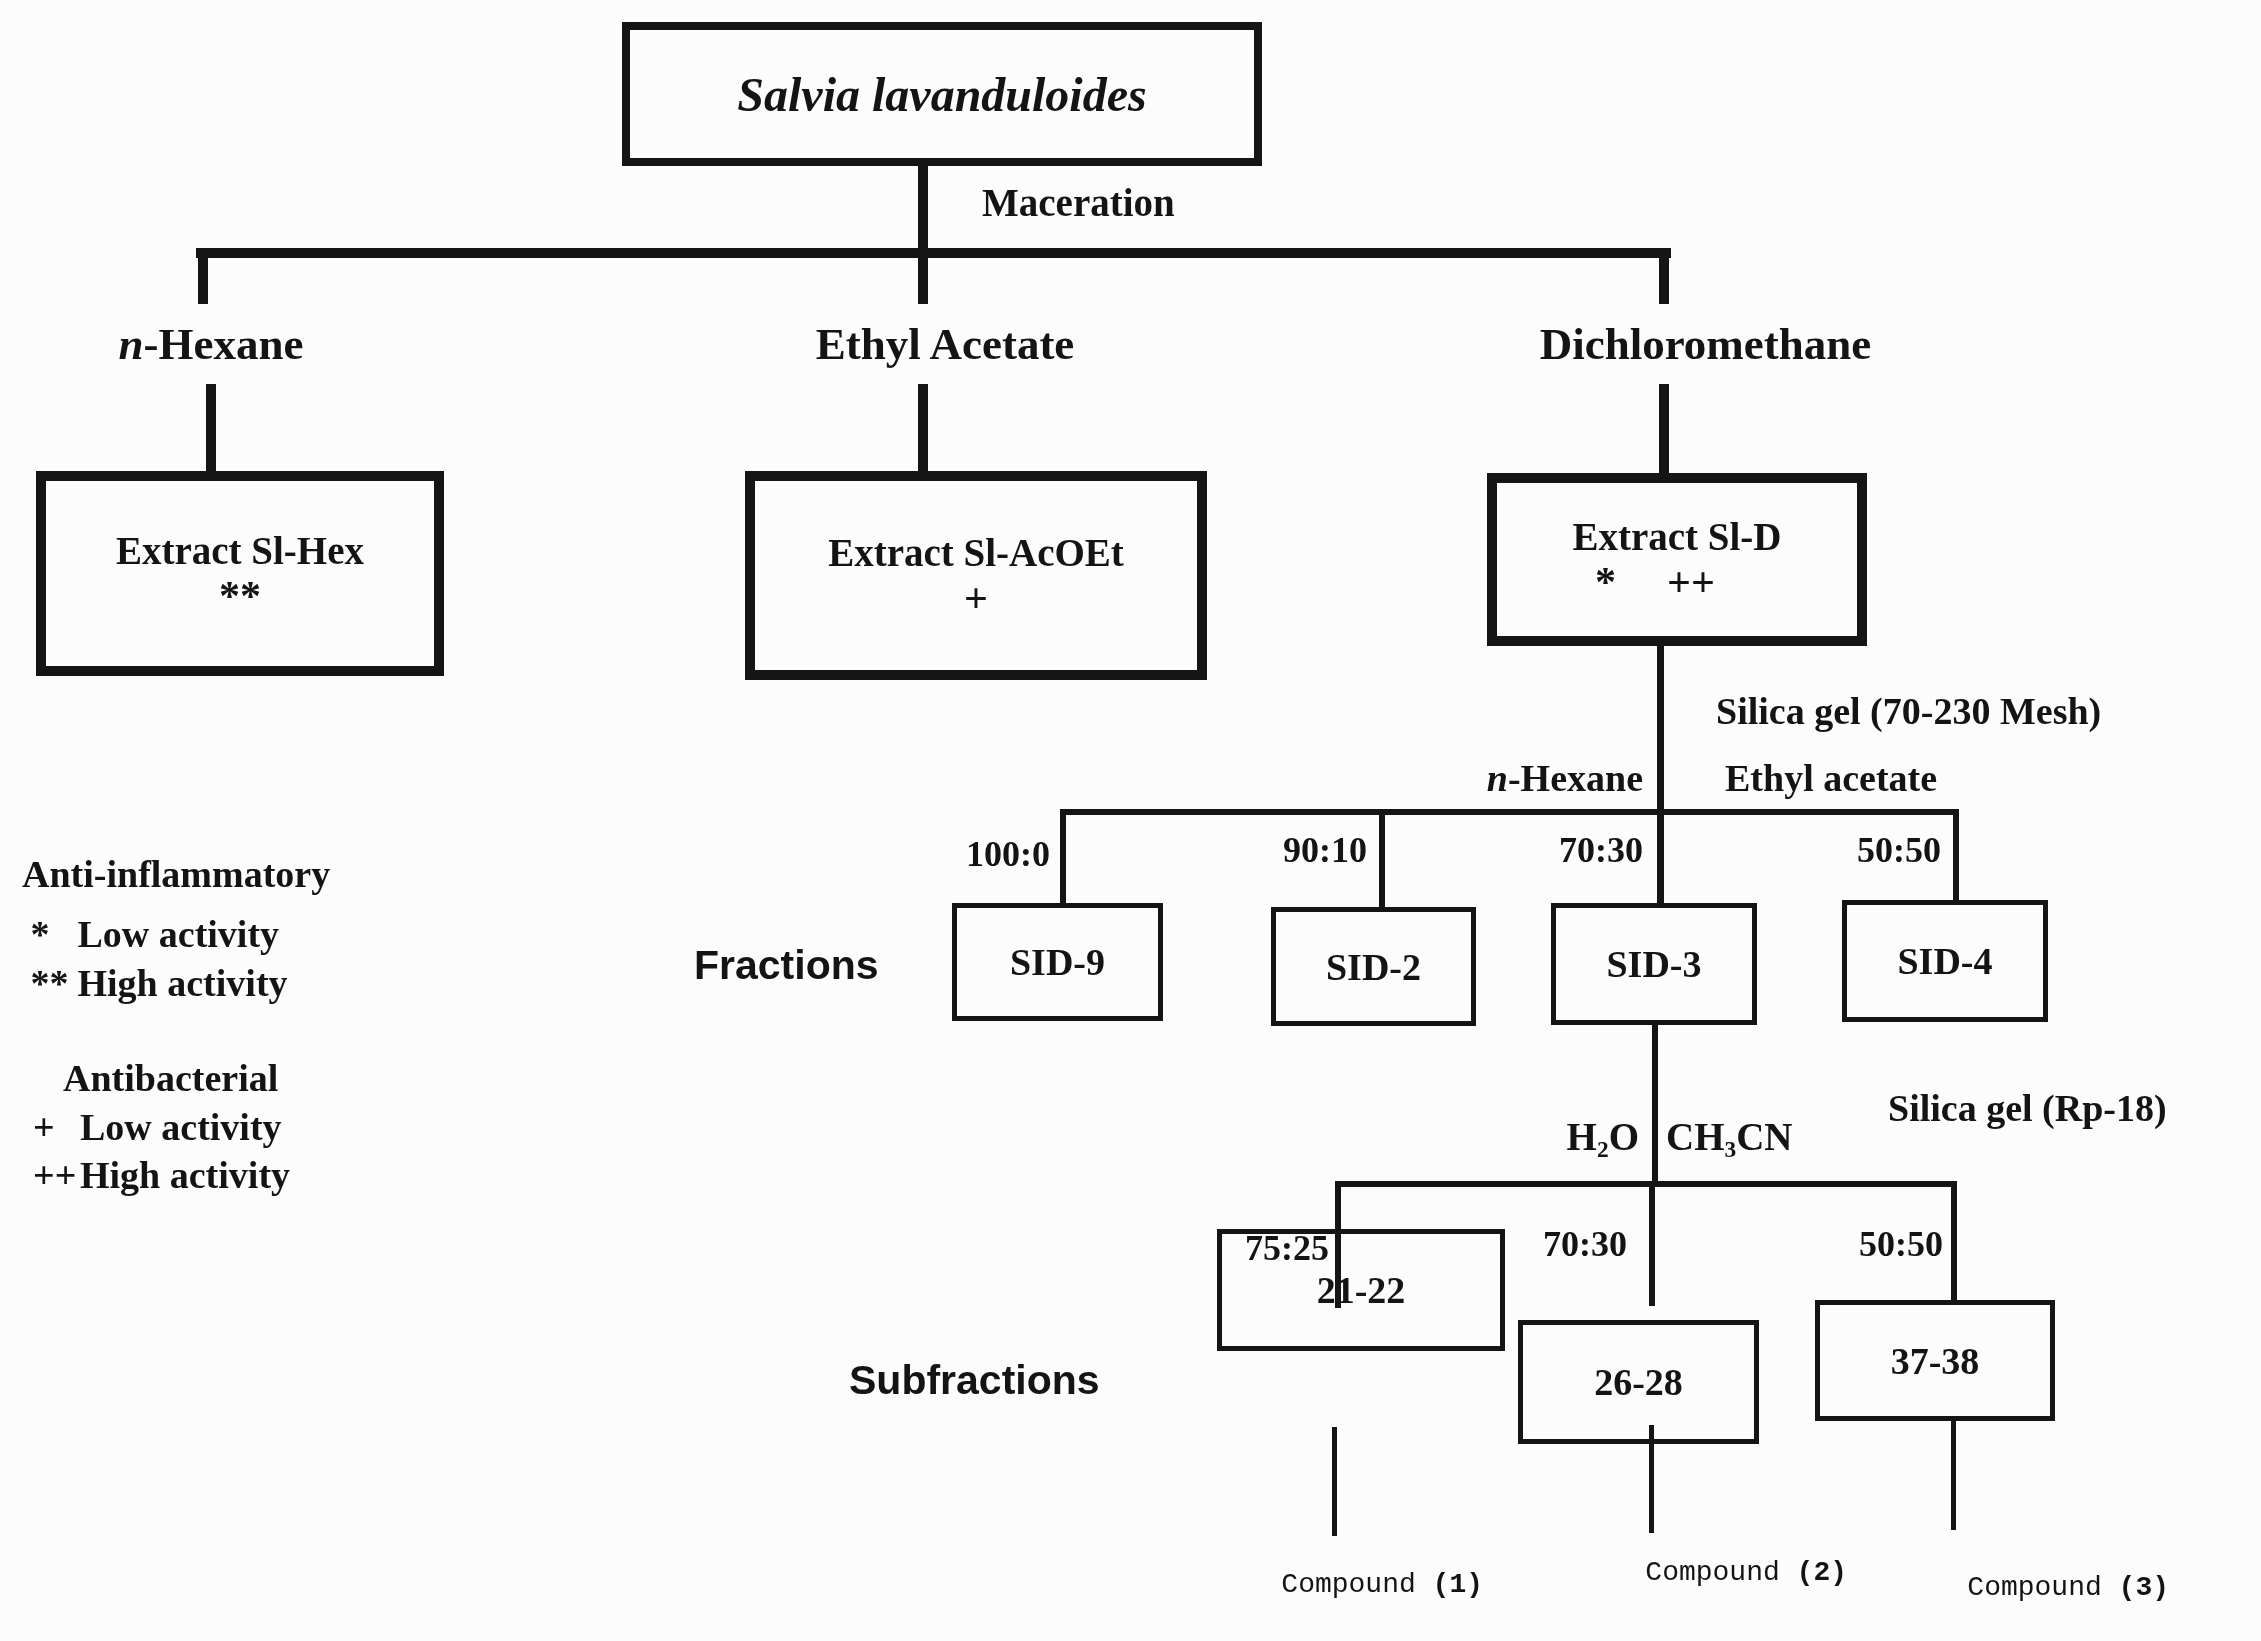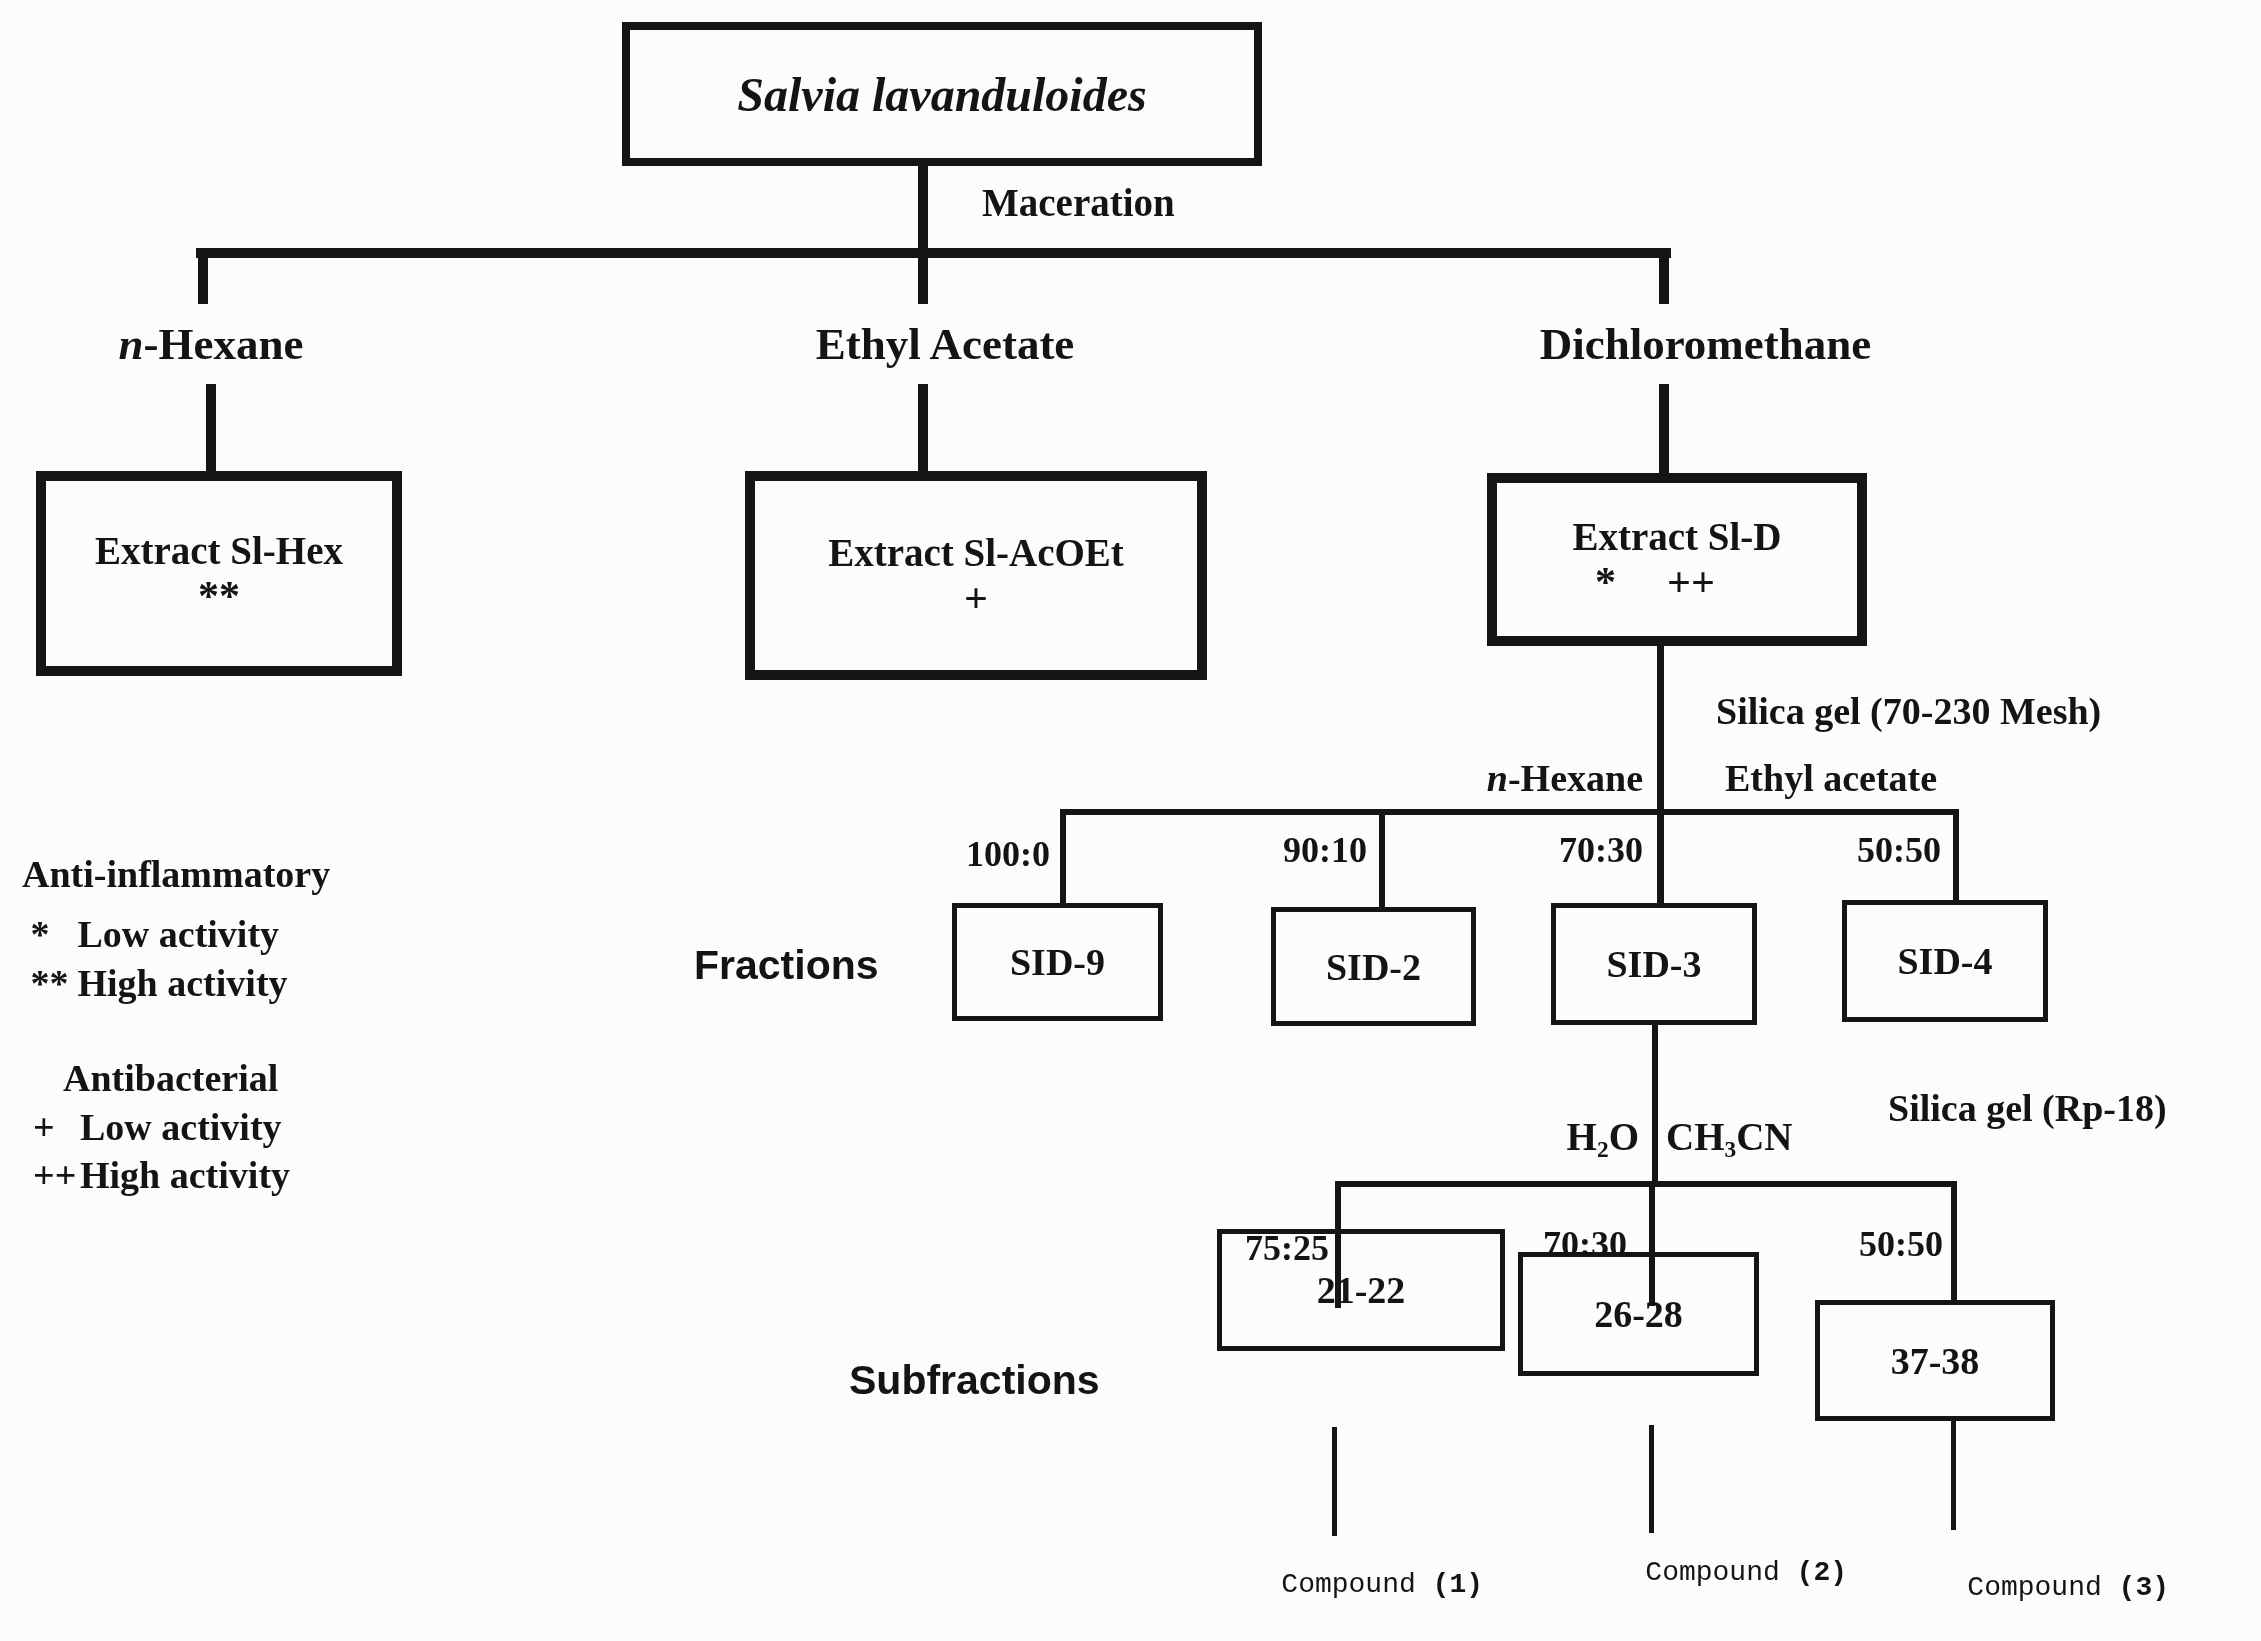--- a/index.html
+++ b/index.html
@@ -53,21 +53,21 @@
     <span class="fs66 it" style="font-weight:bold;">Salvia lavanduloides</span>
   </div>
   <div class="lbl fs54" style="left:967px;top:180px;margin-left:15px;">Maceration</div>
 
   <div class="lbl fs62 center" style="left:73px;top:318px;width:276px;">
     <span class="it">n</span><span>-Hexane</span>
   </div>
   <div class="lbl fs62 center" style="left:756px;top:318px;width:378px;">Ethyl Acetate</div>
   <div class="lbl fs62 center" style="left:1469px;top:318px;width:473px;">Dichloromethane</div>
 
-  <div class="box b14" style="left:36px;top:471px;width:366px;height:205px;">
+  <div class="box b14" style="left:36px;top:471px;width:408px;height:205px;">
     <span class="boxname">Extract Sl-Hex</span>
     <span class="activity">**</span>
   </div>
   <div class="box b14" style="left:745px;top:471px;width:462px;height:209px;">
     <span class="boxname">Extract Sl-AcOEt</span>
     <span class="activity">+</span>
   </div>
   <div class="box b14" style="left:1487px;top:473px;width:380px;height:173px;">
     <span class="boxname">Extract Sl-D</span>
     <span class="activity" style="transform:translateX(-22px);">
@@ -123,21 +123,21 @@
 
   <div class="lbl fs50 right" style="left:1198px;top:1227px;width:131px;">75:25</div>
   <div class="lbl fs50 right" style="left:1496px;top:1223px;width:131px;">70:30</div>
   <div class="lbl fs50 right" style="left:1812px;top:1223px;width:131px;">50:50</div>
 
   <div class="lbl fs56 sans" style="left:849px;top:1357px;">Subfractions</div>
 
   <div class="box b7" style="left:1217px;top:1229px;width:288px;height:122px;">
     <span class="sidname">21-22</span>
   </div>
-  <div class="box b7" style="left:1518px;top:1252px;width:241px;height:124px;">
+  <div class="box b7" style="left:1518px;top:1320px;width:241px;height:124px;">
     <span class="sidname">26-28</span>
   </div>
   <div class="box b7" style="left:1815px;top:1300px;width:240px;height:121px;">
     <span class="sidname">37-38</span>
   </div>
 
   <div class="line" style="left:1332px;top:1427px;width:5.1px;height:109px;"></div>
   <div class="line" style="left:1649px;top:1425px;width:5.1px;height:108px;"></div>
   <div class="line" style="left:1951px;top:1419px;width:5.1px;height:111px;"></div>
 

